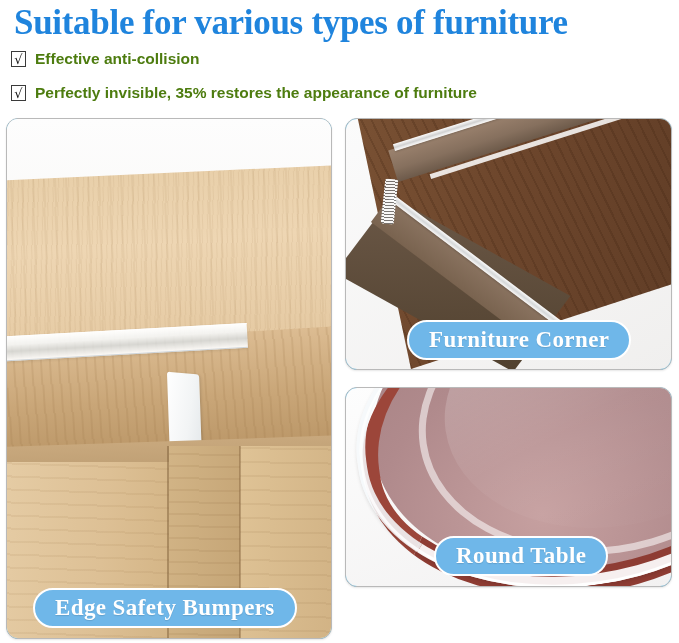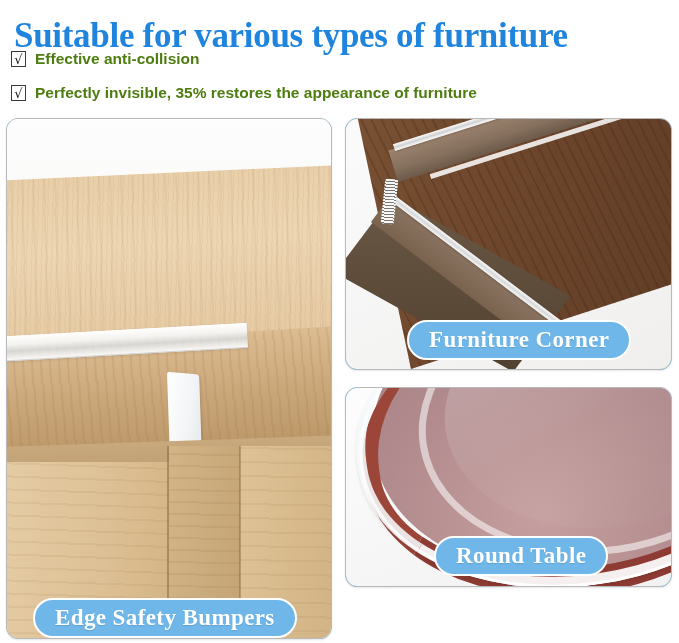--- a/index.html
+++ b/index.html
@@ -18,21 +18,21 @@
   
   #header {
     position: absolute;
     left: 0; top: 0;
     width: 679px;
     height: 110px;
   }
   #page-title {
     position: absolute;
     left: 14px;
-    top: 16px;
+    top: 3px;
     font-family: "Liberation Serif", serif;
     font-weight: bold;
     font-size: 35px;
     line-height: 40px;
     letter-spacing: -0.3px;
     color: #1f84dd;
     white-space: nowrap;
   }
 
   .feature-row {
@@ -111,21 +111,21 @@
     line-height: 23px;
     letter-spacing: 0.4px;
     padding: 6px 20px 7px 20px;
     white-space: nowrap;
     box-sizing: border-box;
     text-shadow: 0 1px 1px rgba(0,0,0,0.12);
     z-index: 6;
   }
   #caption-edge-bumpers {
     left: 26px;
-    bottom: 0;
+    bottom: 10px;
   }
   #caption-furniture-corner {
     left: 61px;
     bottom: 9px;
   }
   #caption-round-table {
     left: 88px;
     bottom: 10px;
   }
 

